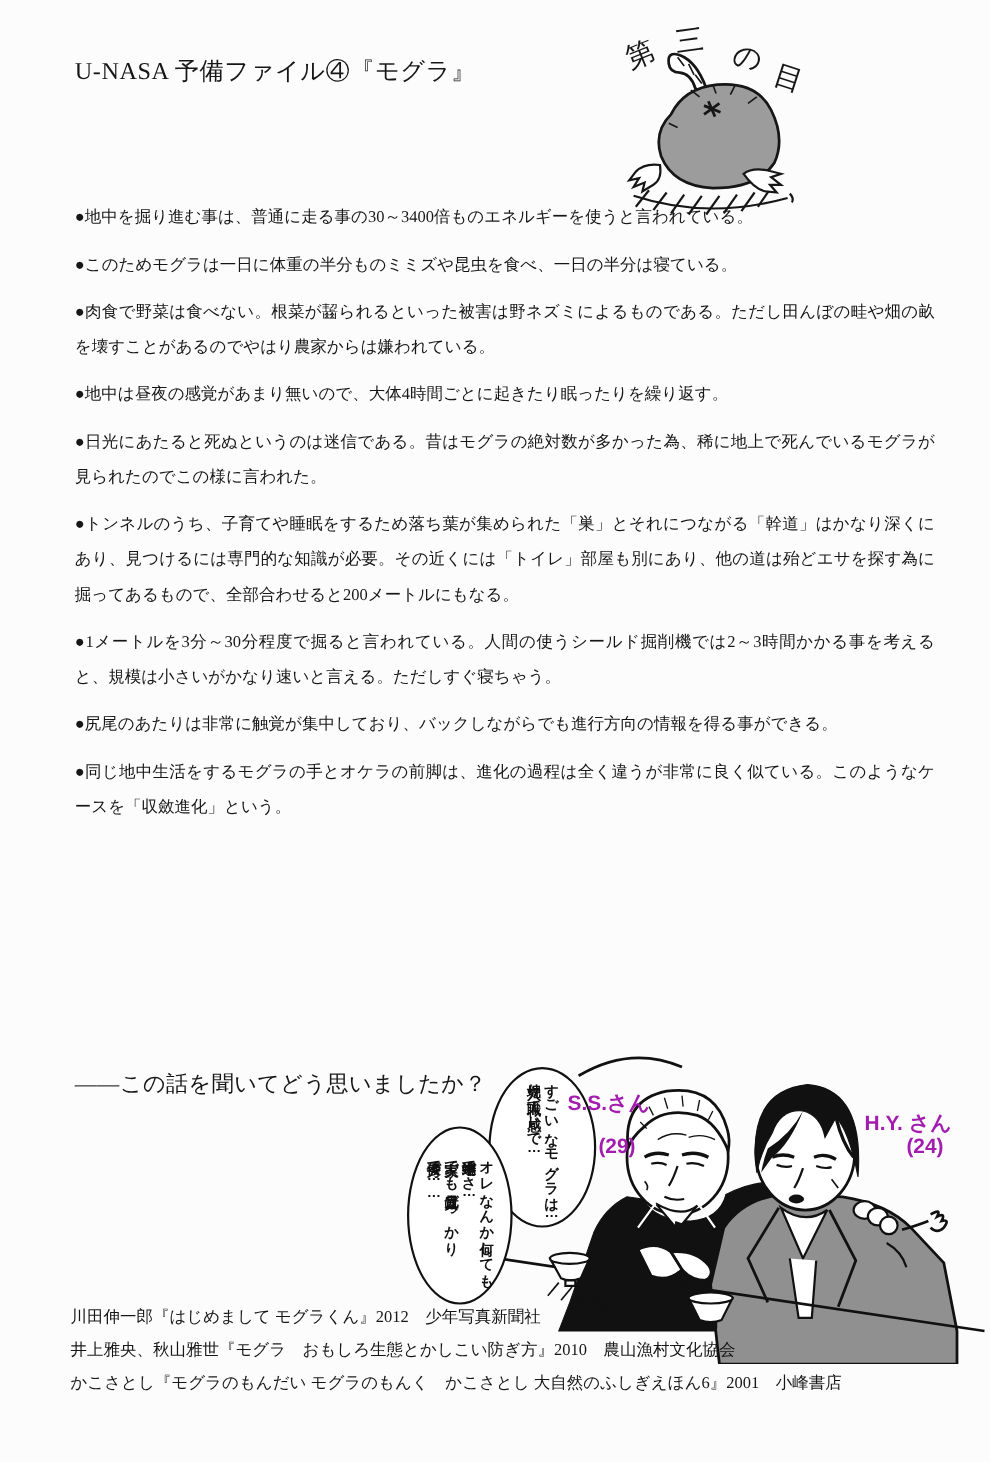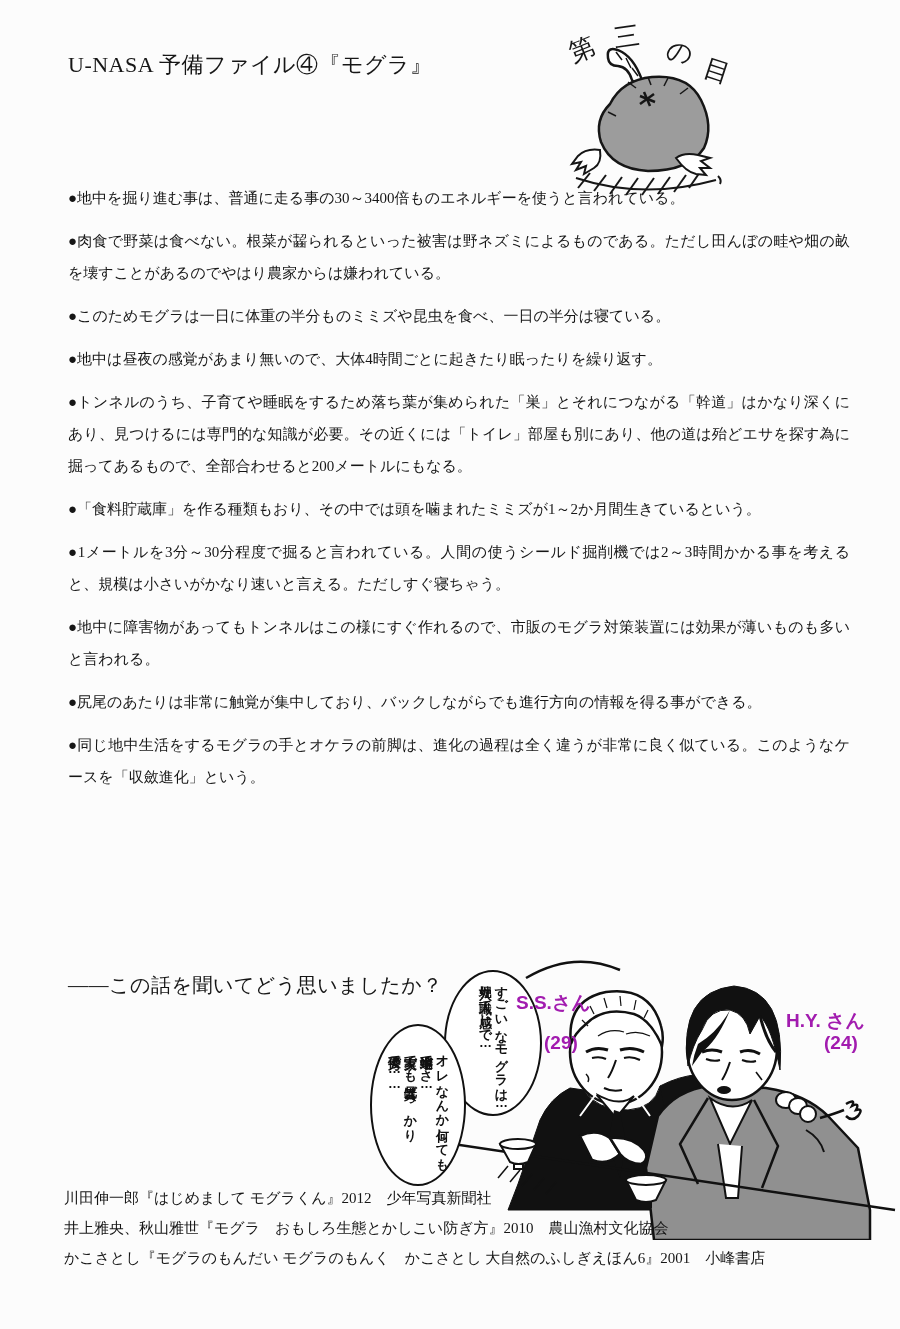--- a/index.html
+++ b/index.html
@@ -105,27 +105,26 @@
 
   <g fill="#fff" stroke="#161616" stroke-width="2">
     <path d="M52,142 Q38,140 30,148 L24,156 L33,154 L28,162 L38,158 L36,166 L46,160 Q54,155 52,142 Z"></path>
     <path d="M128,150 Q138,164 148,166 L158,167 L152,160 L162,160 L153,153 L162,150 L150,147 Q136,144 128,150 Z"></path>
   </g>
   <path d="M170,168 Q174,172 172,176" stroke="#161616" stroke-width="2" fill="none"></path>
 </svg>
 
 <div class="abs" id="bullet-list">
   <p>●地中を掘り進む事は、普通に走る事の30～3400倍ものエネルギーを使うと言われている。</p>
+  <p>●このためモグラは一日に体重の半分ものミミズや昆虫を食べ、一日の半分は寝ている。</p>
   <p>●肉食で野菜は食べない。根菜が齧られるといった被害は野ネズミによるものである。ただし田んぼの畦や畑の畝を壊すことがあるのでやはり農家からは嫌われている。</p>
-  <p>●このためモグラは一日に体重の半分ものミミズや昆虫を食べ、一日の半分は寝ている。</p>
   <p>●地中は昼夜の感覚があまり無いので、大体4時間ごとに起きたり眠ったりを繰り返す。</p>
+  <p>●日光にあたると死ぬというのは迷信である。昔はモグラの絶対数が多かった為、稀に地上で死んでいるモグラが見られたのでこの様に言われた。</p>
   <p>●トンネルのうち、子育てや睡眠をするため落ち葉が集められた「巣」とそれにつながる「幹道」はかなり深くにあり、見つけるには専門的な知識が必要。その近くには「トイレ」部屋も別にあり、他の道は殆どエサを探す為に掘ってあるもので、全部合わせると200メートルにもなる。</p>
-  <p>●「食料貯蔵庫」を作る種類もおり、その中では頭を噛まれたミミズが1～2か月間生きているという。</p>
   <p>●1メートルを3分～30分程度で掘ると言われている。人間の使うシールド掘削機では2～3時間かかる事を考えると、規模は小さいがかなり速いと言える。ただしすぐ寝ちゃう。</p>
-  <p>●地中に障害物があってもトンネルはこの様にすぐ作れるので、市販のモグラ対策装置には効果が薄いものも多いと言われる。</p>
   <p>●尻尾のあたりは非常に触覚が集中しており、バックしながらでも進行方向の情報を得る事ができる。</p>
   <p>●同じ地中生活をするモグラの手とオケラの前脚は、進化の過程は全く違うが非常に良く似ている。このようなケースを「収斂進化」という。</p>
 </div>
 
 <div class="abs" id="interview-question">――この話を聞いてどう思いましたか？</div>
 
 <div class="abs" id="comic-panel">
   <svg id="comic-svg" width="542" height="292" viewBox="0 0 542 292" xmlns="http://www.w3.org/2000/svg">
 
     <g stroke="#111" stroke-width="2.5" fill="none">

